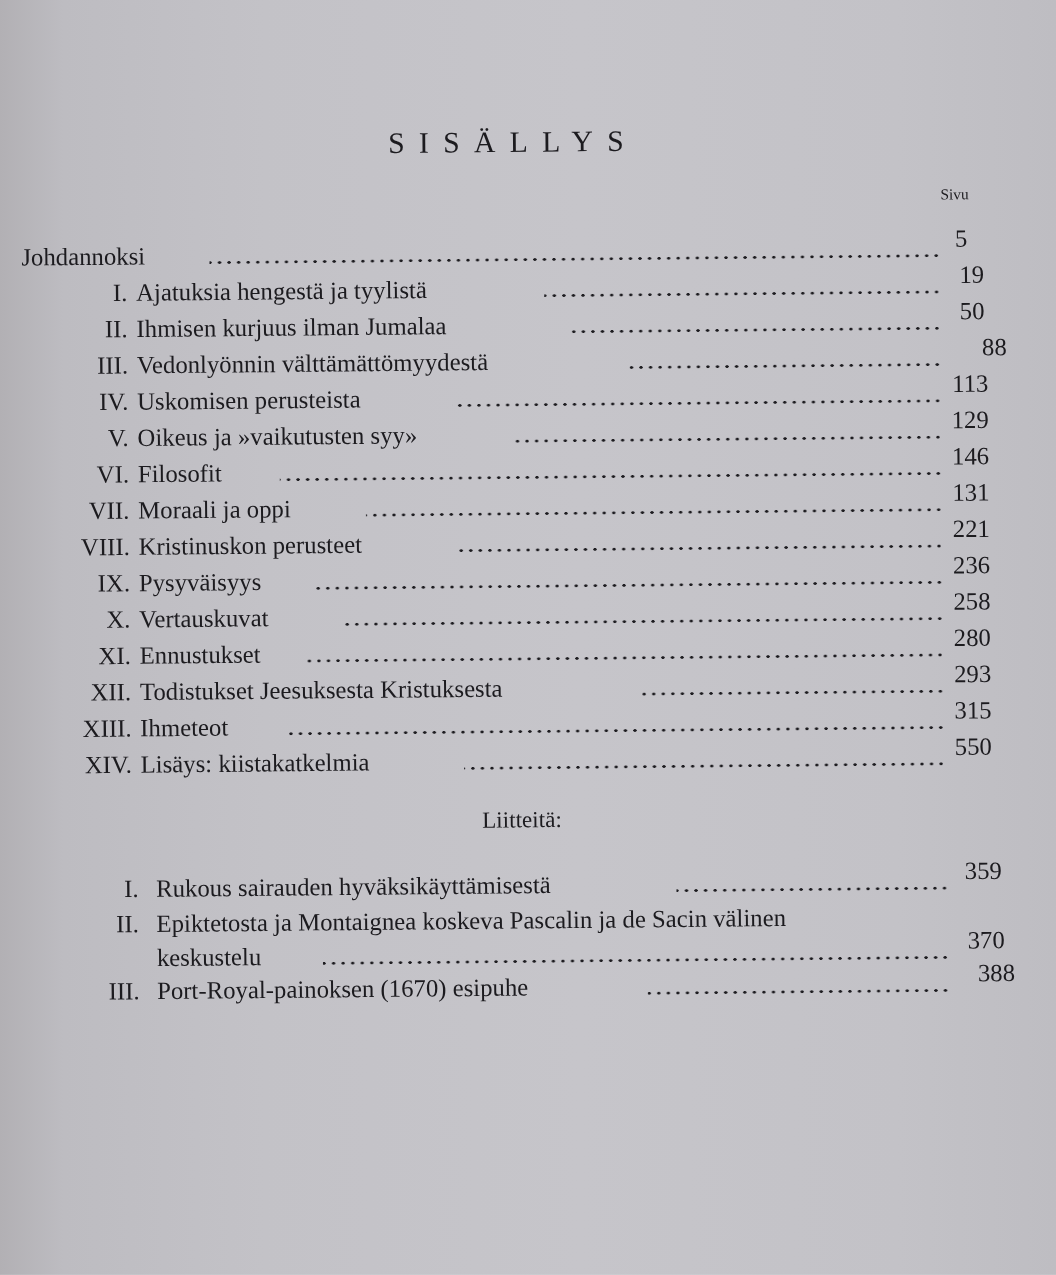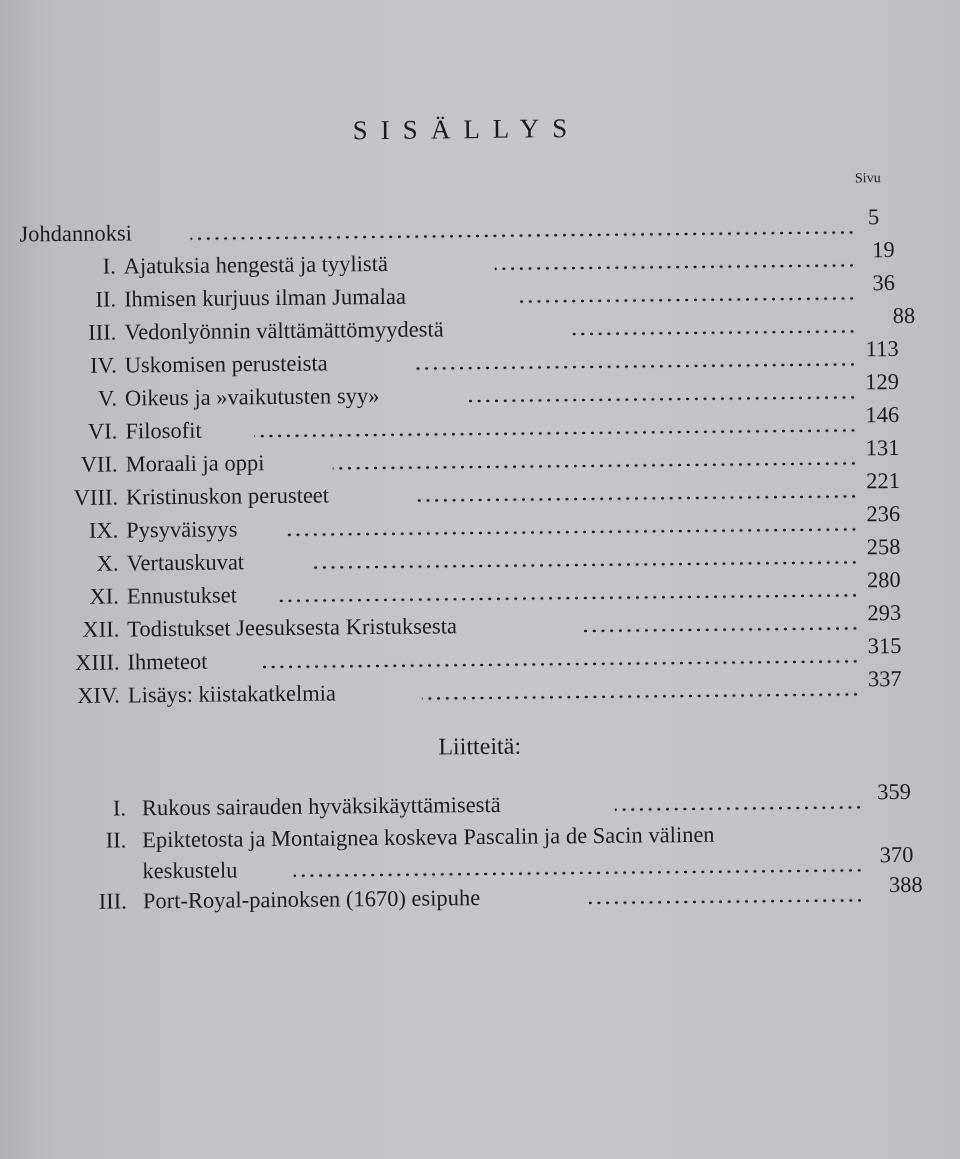--- a/index.html
+++ b/index.html
@@ -80,21 +80,21 @@
       right: 15px;
       top: -9px;
       text-align: right;
       white-space: nowrap;
     }
     .row.intro .label { left: 22px; }
     .section-heading {
       position: absolute;
       top: 733px;
       left: 436px;
-      font-size: 24px;
+      font-size: 21px;
     }
     .row.app .num { right: calc(930px - 123px); }
     .row.app .label { left: 139px; }
     .row.app .leader { right: 70px; }
     .row.app .page-no { right: 10px; }
   </style>
 </head>
 <body>
 
 <div class="page">
@@ -113,21 +113,21 @@
     <div class="row" style="top:246px;">
       <span class="num">I.</span>
       <span class="label">Ajatuksia hengestä ja tyylistä</span>
       <span class="leader" style="left:497px;"></span>
       <span class="page-no" style="right:33px;">19</span>
     </div>
     <div class="row" style="top:279px;">
       <span class="num">II.</span>
       <span class="label">Ihmisen kurjuus ilman Jumalaa</span>
       <span class="leader" style="left:521px;"></span>
-      <span class="page-no" style="right:33px;">36</span>
+      <span class="page-no" style="right:33px;">50</span>
     </div>
     <div class="row" style="top:312px;">
       <span class="num">III.</span>
       <span class="label">Vedonlyönnin välttämättömyydestä</span>
       <span class="leader" style="left:574px;"></span>
       <span class="page-no" style="right:13px;font-family:Liberation Serif, serif;">88</span>
     </div>
     <div class="row" style="top:345px;">
       <span class="num">IV.</span>
       <span class="label">Uskomisen perusteista</span>
@@ -185,21 +185,21 @@
     <div class="row" style="top:642px;">
       <span class="num">XIII.</span>
       <span class="label">Ihmeteot</span>
       <span class="leader" style="left:258px;"></span>
       <span class="page-no" style="right:30px;">315</span>
     </div>
     <div class="row" style="top:675px;">
       <span class="num">XIV.</span>
       <span class="label">Lisäys: kiistakatkelmia</span>
       <span class="leader" style="left:420px;"></span>
-      <span class="page-no" style="right:30px;">337</span>
+      <span class="page-no" style="right:30px;">550</span>
     </div>
 
     <div class="section-heading">Liitteitä:</div>
 
     <div class="row app" style="top:788px;">
       <span class="num">I.</span>
       <span class="label">Rukous sairauden hyväksikäyttämisestä</span>
       <span class="leader" style="left:612px;"></span>
       <span class="page-no" style="right:22px;">359</span>
     </div>

